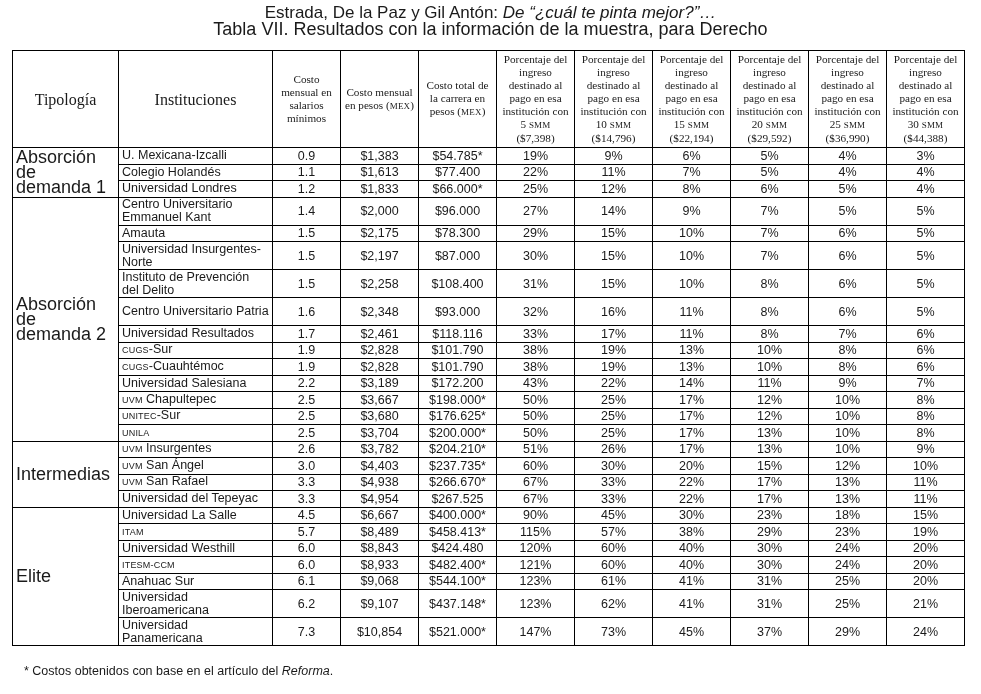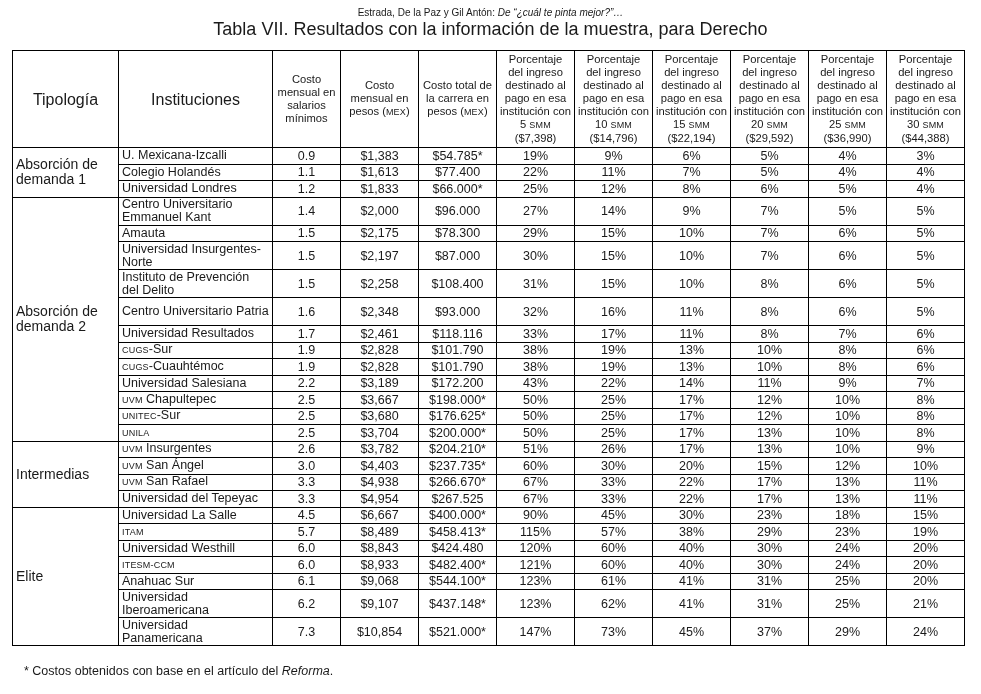--- a/index.html
+++ b/index.html
@@ -3,37 +3,37 @@
 <meta charset="utf-8">
 <style>
   html, body { margin: 0; padding: 0; background: #ffffff; }
   body {
     width: 981px; height: 694px; overflow: hidden;
     font-family: "Liberation Sans", sans-serif;
     color: #1a1a1a;
     position: relative;
   }
   .header { position: absolute; top: 5px; left: 0; width: 981px; text-align: center; font-size: 13px; line-height: 16px; }
-  .header .line1 { font-size: 10px; }
+  .header .line1 { font-size: 17px; }
   .header .line2 { font-size: 18px; }
   table.main {
     position: absolute; top: 50px; left: 12px;
     border-collapse: collapse;
     font-size: 12px;
     table-layout: fixed;
   }
   table.main td, table.main th {
     border: 1.3px solid #000;
     padding: 0 3px;
     font-weight: normal;
     vertical-align: middle;
   }
-  th { font-size: 11.2px; line-height: 13px; text-align: center; }
+  th { font-size: 11.2px; line-height: 13px; text-align: center; font-family: Liberation Serif, serif; }
   th.th-tip, th.th-inst { font-size: 16px; }
-  td.tipo { font-weight: bold; font-size: 14px; text-align: left; line-height: 15px; padding-left: 4px; }
+  td.tipo { font-weight: bold; font-size: 18px; text-align: left; line-height: 15px; padding-left: 4px; }
   td.inst { text-align: left; font-size: 12.5px; line-height: 13px; padding-left: 4px; margin-left: 36px; }
   td.num { text-align: center; font-size: 12.5px; }
   .sc { font-size: 9px; letter-spacing: 0.2px; }
   tr.r1 td { height: 15.5px; }
   tr.r2 td { height: 27px; }
   tr.hdr th { height: 96px; }
   .footnote { position: absolute; top: 664px; left: 24px; font-size: 12.5px; }
   .footnote i { font-style: italic; }
 </style>
 </head>

